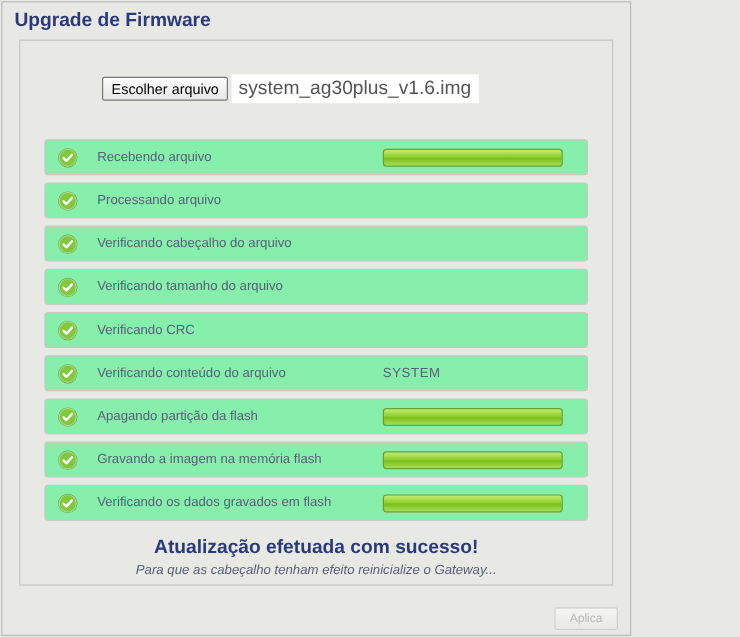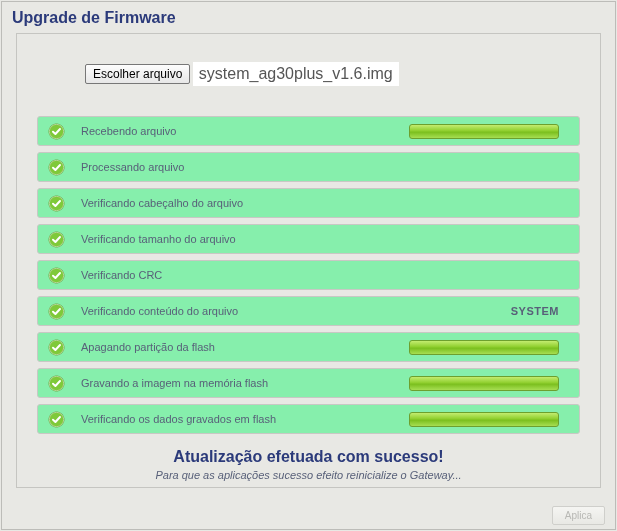--- a/index.html
+++ b/index.html
@@ -7,21 +7,21 @@
       margin: 0;
       font-family: Verdana, Arial, sans-serif;
       background: #e8e8e4;
       width: 617px;
       height: 531px;
       overflow: hidden;
     }
     .panel {
       border: 1px solid #bcbcb8;
       background: #e8e8e4;
-      width: 615px;
+      width: 525px;
       height: 529px;
       margin: 1px;
       position: relative;
     }
     .title {
       color: #2b3a7a;
       font-weight: bold;
       font-size: 16px;
       padding: 7px 10px 6px 10px;
     }
@@ -76,25 +76,25 @@
       margin-right: 16px;
       flex-shrink: 0;
     }
     .label {
       color: #586079;
       font-size: 11px;
       flex: 1;
     }
     .detail {
       color: #586079;
-      font-weight: bold;
+      font-weight: normal;
       font-size: 11px;
       letter-spacing: 0.5px;
       width: 150px;
-      text-align: right;
+      text-align: left;
       margin-right: 10px;
     }
     .pbar {
       width: 150px;
       height: 15px;
       border: 1px solid #6da02e;
       border-radius: 3px;
       background: linear-gradient(to bottom, #c3ec6f 0%, #8fcf2e 45%, #7bbf1e 55%, #a7de52 100%);
       margin-right: 10px;
       flex-shrink: 0;
@@ -216,20 +216,20 @@
   <circle cx="8.5" cy="8.5" r="7.2" fill="none" stroke="#ffffff" stroke-opacity="0.5" stroke-width="1"></circle>
   <path d="M5 8.8 L7.4 11 L12 6" fill="none" stroke="#fff" stroke-width="2" stroke-linecap="round" stroke-linejoin="round"></path>
 </svg></span>
           <span class="label">Verificando os dados gravados em flash</span>
           <span class="pbar"></span>
         </div>
       </div>
 
     <div class="result">
       <div class="result-head">Atualização efetuada com sucesso!</div>
-      <div class="result-sub">Para que as aplicações sucesso efeito reinicialize o Gateway...</div>
+      <div class="result-sub">Para que as cabeçalho tenham efeito reinicialize o Gateway...</div>
     </div>
   </div>
 
   <div class="actions">
     <span class="apply-btn">Aplica</span>
   </div>
 </div>
 
 </body></html>

